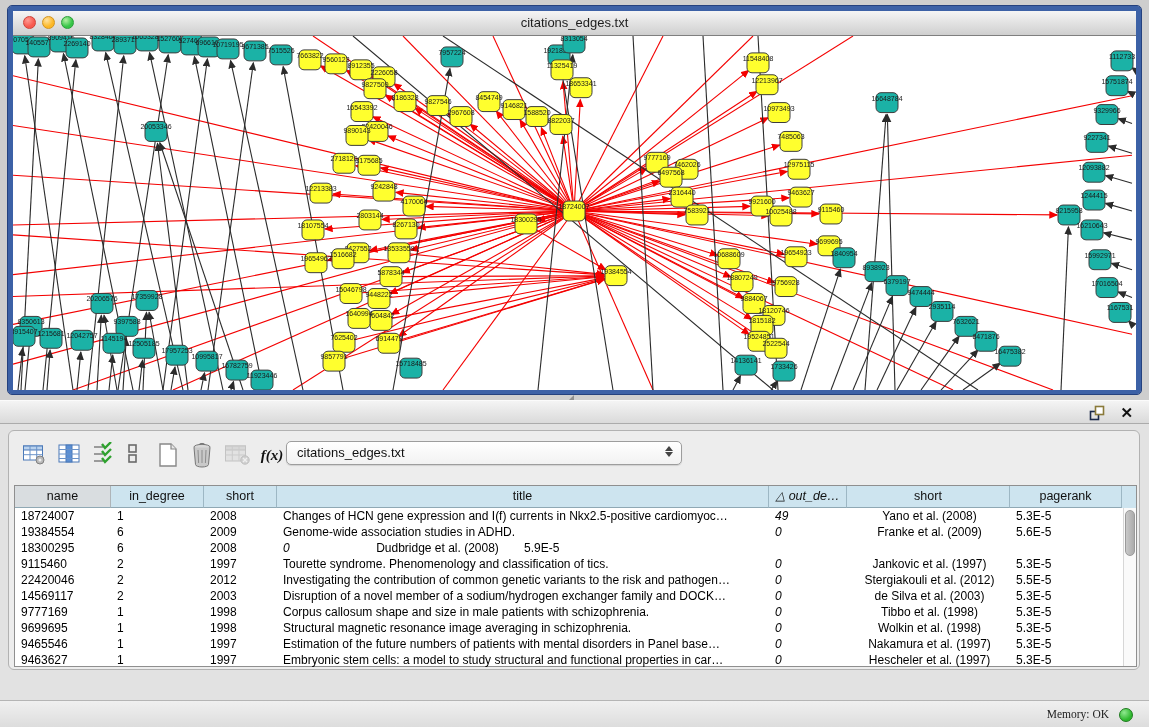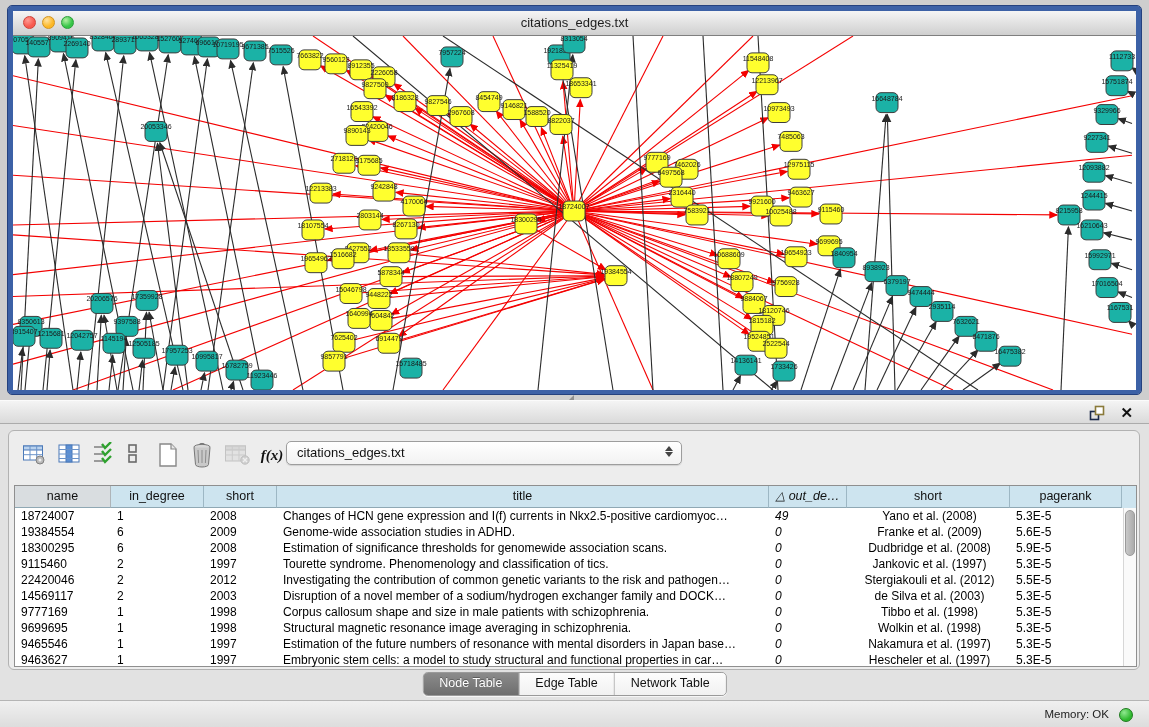--- a/index.html
+++ b/index.html
@@ -66,21 +66,21 @@
   
   .tabs{position:absolute;left:50%;top:248px;transform:translateX(-50%);display:flex;
     border:1px solid #9a9a9a;border-radius:5px;overflow:hidden;height:22px;
     box-shadow:0 1px 0 rgba(255,255,255,.7);}
   .tab{font-size:12.5px;line-height:21px;padding:0 16px;background:linear-gradient(#fdfdfd,#f1f1f1);
     color:#111;border-right:1px solid #b5b5b5;cursor:pointer;}
   .tab:last-child{border-right:none;}
   .tab.sel{background:linear-gradient(#8b8b8b,#6e6e6e);color:#fff;text-shadow:0 -1px 0 rgba(0,0,0,.3);}
   
   .statusbar{position:absolute;left:0;top:700px;width:1149px;height:28px;
-    background:linear-gradient(#f0f0f0,#dcdcdc);border-top:1px solid #b5b5b5;box-sizing:border-box;}
+    background:linear-gradient(#f0f0f0,#dcdcdc);border-top:1px solid #b5b5b5;box-sizing:border-box;font-family:Liberation Serif, serif;}
   .mem{position:absolute;right:40px;top:0;line-height:26px;font-size:11.5px;color:#222;}
   .dot{position:absolute;right:16px;top:7px;width:14px;height:14px;border-radius:50%;
     background:radial-gradient(circle at 35% 30%,#90e890,#2eb82e 65%);border:1px solid #1d7a1d;box-sizing:border-box;}
 </style>
 </head>
 <body>
 
 <div class="app">
 
   <div class="net-window">
@@ -843,21 +843,20 @@
               <div class="td c2">2009</div>
               <div class="td c3">Genome-wide association studies in ADHD.</div>
               <div class="td c4">0</div>
               <div class="td c5">Franke et al. (2009)</div>
               <div class="td c6">5.6E-5</div>
             </div>
             <div class="trow">
               <div class="td c0">18300295</div>
               <div class="td c1">6</div>
               <div class="td c2">2008</div>
-              <div class="td c3">Estimation of significance thresholds for genomewide association scans.</div>
               <div class="td c4">0</div>
               <div class="td c5">Dudbridge et al. (2008)</div>
               <div class="td c6">5.9E-5</div>
             </div>
             <div class="trow">
               <div class="td c0">9115460</div>
               <div class="td c1">2</div>
               <div class="td c2">1997</div>
               <div class="td c3">Tourette syndrome. Phenomenology and classification of tics.</div>
               <div class="td c4">0</div>
@@ -897,45 +896,40 @@
               <div class="td c2">1998</div>
               <div class="td c3">Structural magnetic resonance image averaging in schizophrenia.</div>
               <div class="td c4">0</div>
               <div class="td c5">Wolkin et al. (1998)</div>
               <div class="td c6">5.3E-5</div>
             </div>
             <div class="trow">
               <div class="td c0">9465546</div>
               <div class="td c1">1</div>
               <div class="td c2">1997</div>
-              <div class="td c3">Estimation of the future numbers of resonance with mental disorders in Japan base…</div>
+              <div class="td c3">Estimation of the future numbers of patients with mental disorders in Panel base…</div>
               <div class="td c4">0</div>
               <div class="td c5">Nakamura et al. (1997)</div>
               <div class="td c6">5.3E-5</div>
             </div>
             <div class="trow">
               <div class="td c0">9463627</div>
               <div class="td c1">1</div>
               <div class="td c2">1997</div>
               <div class="td c3">Embryonic stem cells: a model to study structural and functional properties in car…</div>
               <div class="td c4">0</div>
               <div class="td c5">Hescheler et al. (1997)</div>
               <div class="td c6">5.3E-5</div>
             </div>
           </div>
         <div class="vscroll">
           <div class="vthumb"></div>
         </div>
       </div>
     </div>
 
-    <div class="tabs" id="tabs">
-        <div class="tab sel">Node Table</div>
-        <div class="tab">Edge Table</div>
-        <div class="tab">Network Table</div>
-      </div>
   </div>
 
   <div class="statusbar">
     <span class="mem">Memory: OK</span>
     <span class="dot"></span>
   </div>
 </div>
 
 </body></html>

